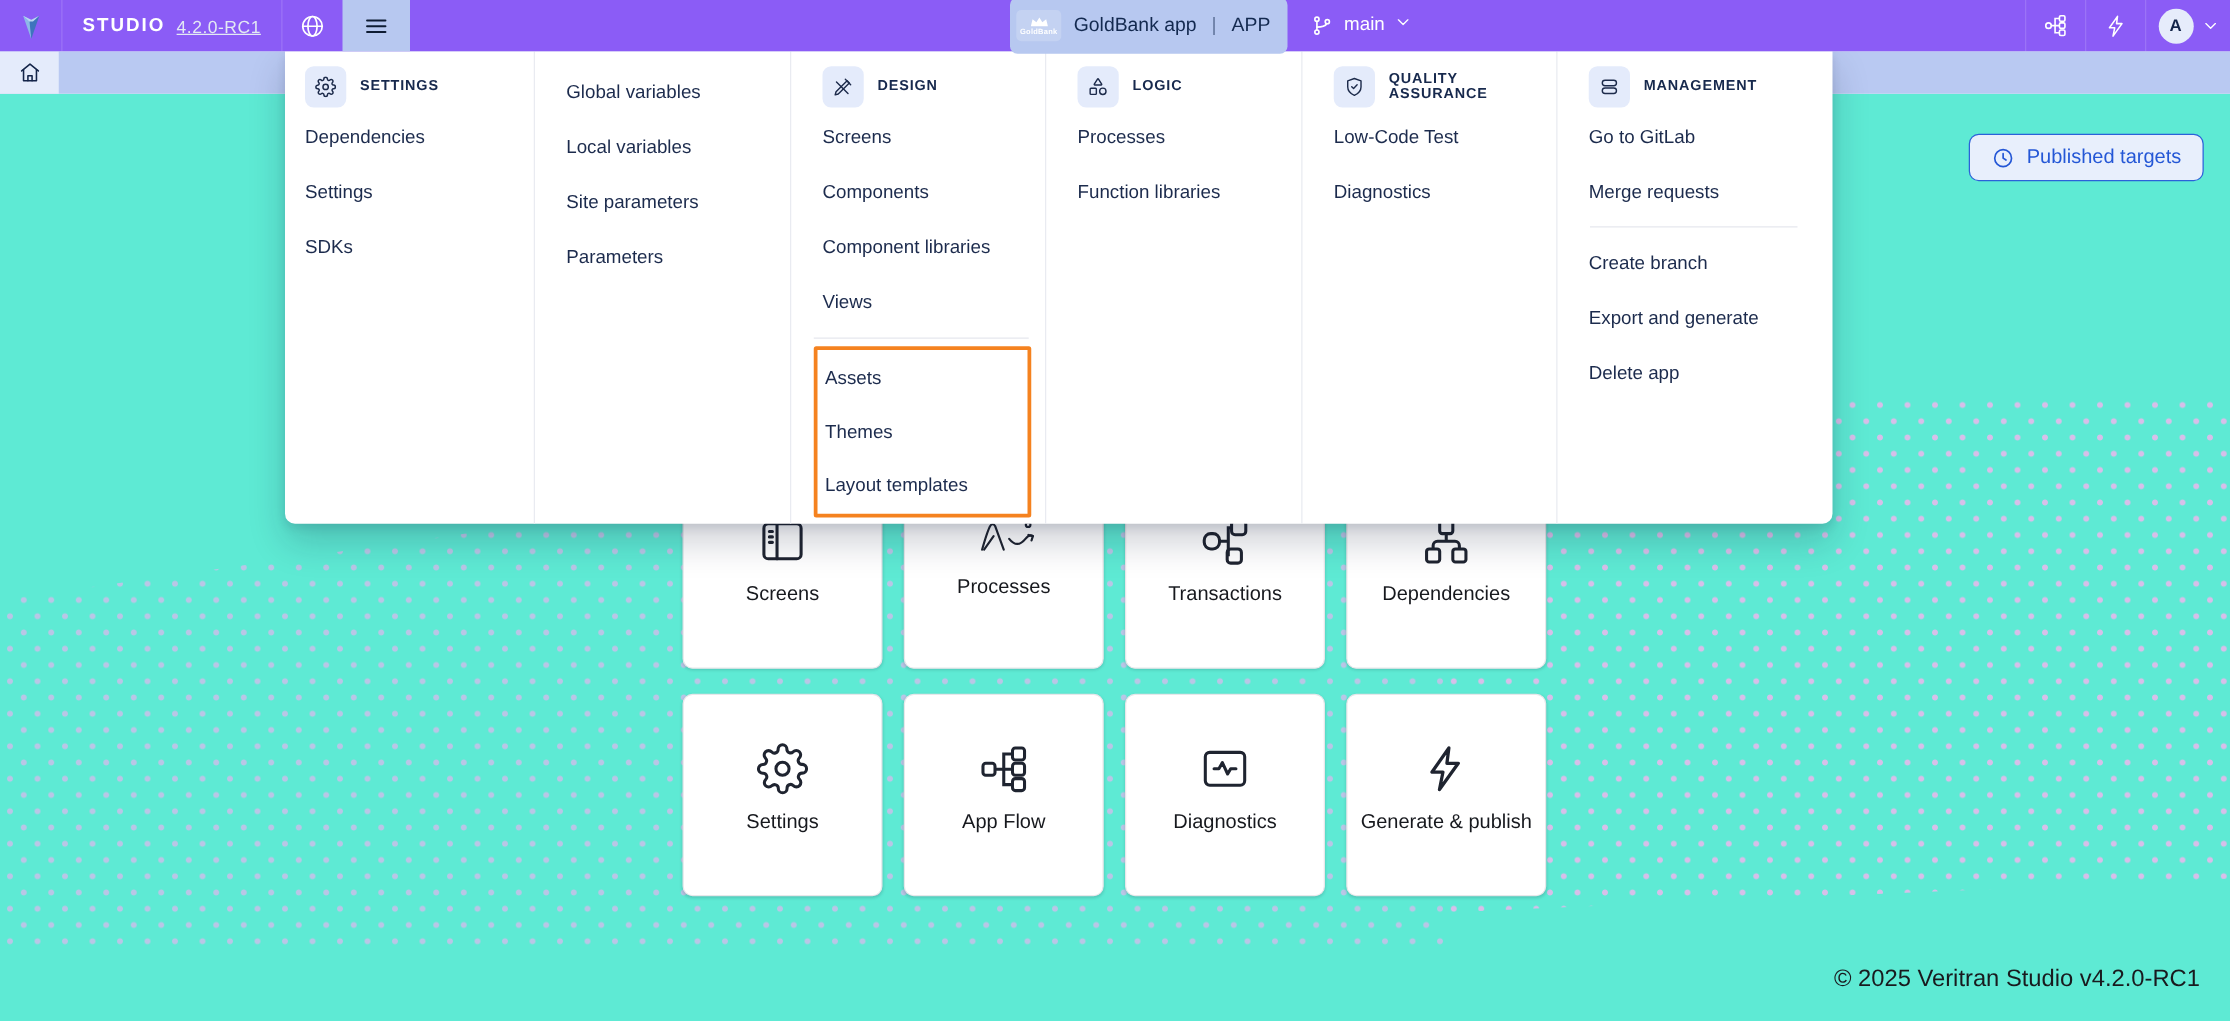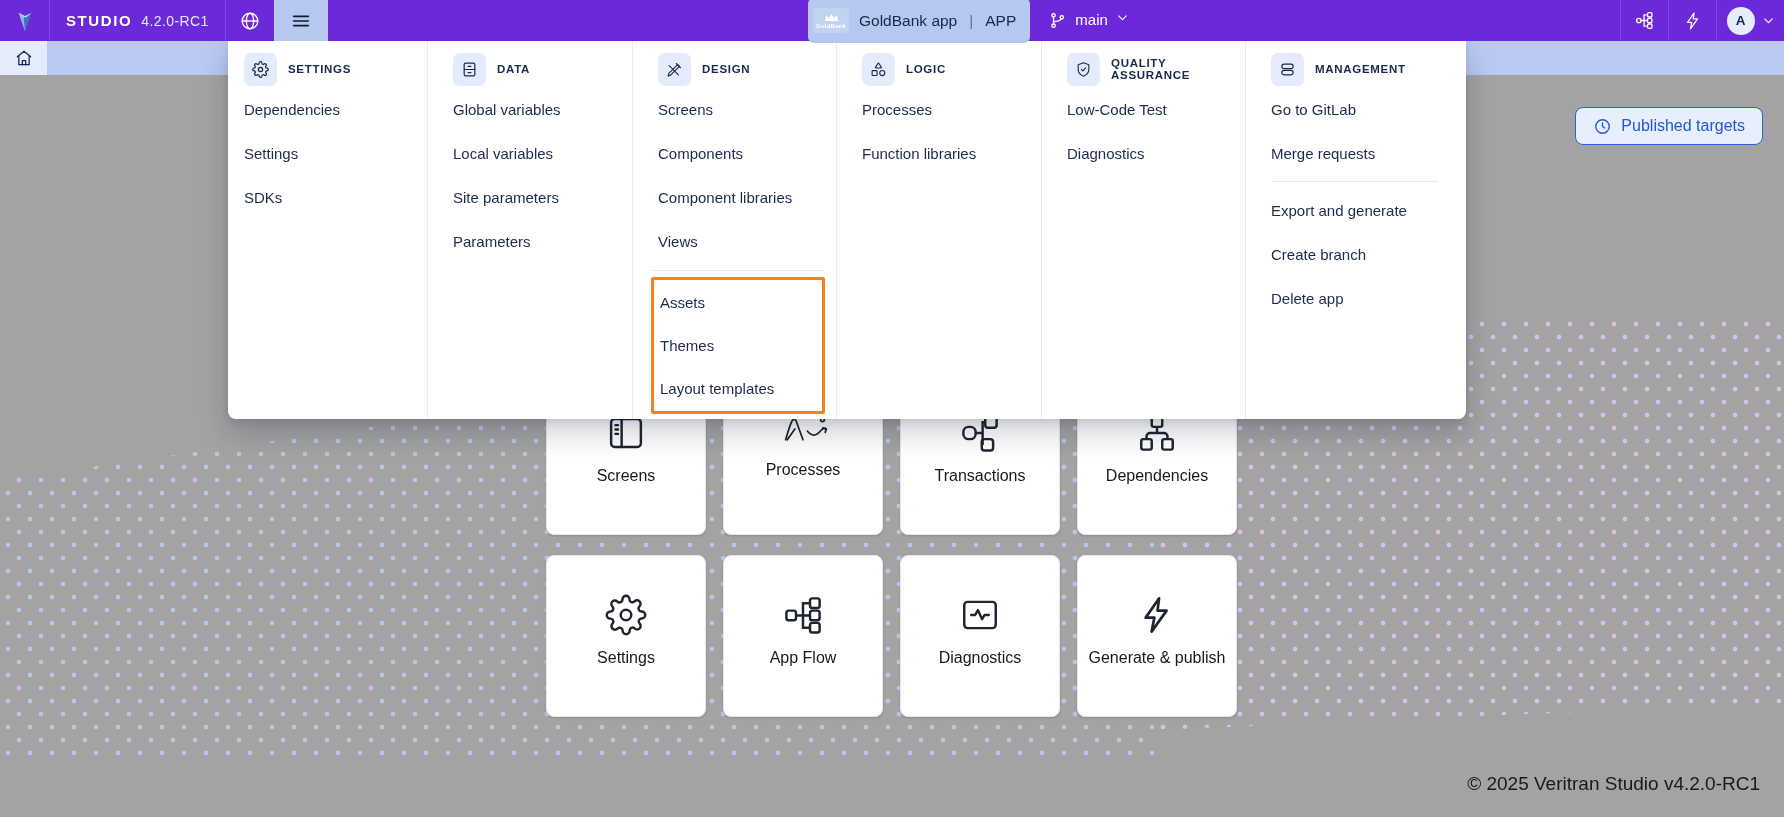--- a/index.html
+++ b/index.html
@@ -6,27 +6,27 @@
   body{
     width:1784px;height:817px;position:relative;overflow:hidden;
     font-family:"Liberation Sans",sans-serif;background:#ffffff;
     -webkit-font-smoothing:antialiased;
   }
   svg{display:block;}
 
   
   .topbar{
     position:absolute;left:0;top:0;width:100%;height:41px;
-    background:#6d28d9;color:#fff;display:flex;align-items:stretch;z-index:40;
+    background:#8b5cf6;color:#fff;display:flex;align-items:stretch;z-index:40;
   }
   .tb-sec{display:flex;align-items:center;justify-content:center;}
   .logo-box{width:49px;border-right:1px solid rgba(255,255,255,.14);}
   .brand{gap:9px;padding:0 16px;border-right:1px solid rgba(255,255,255,.14);}
   .brand .product{font-weight:bold;font-size:15px;letter-spacing:1.6px;}
-  .brand .version{font-size:14px;color:#e3e9f4;letter-spacing:.4px;}
+  .brand .version{font-size:14px;color:#e3e9f4;letter-spacing:.4px;text-decoration:underline;}
   .globe-btn{width:48px;}
   .menu-btn{width:54px;background:#b7c8f0;color:#0e1c33;cursor:pointer;}
   .tb-center{
     position:absolute;left:808px;top:0;height:41px;
     display:flex;align-items:center;gap:18px;
   }
   .app-pill{
     background:#b7c8f0;border-radius:6px;height:45px;
     display:flex;align-items:center;gap:10px;padding:0 14px 0 5px;
     color:#13294f;font-size:15.5px;font-weight:500;cursor:pointer;
@@ -50,21 +50,21 @@
   
   .subbar{position:absolute;left:0;top:41px;width:100%;height:34px;background:#b9c9f2;z-index:5;}
   .home-box{
     position:absolute;left:0;top:0;width:47px;height:34px;background:#e4ebfb;
     display:flex;align-items:center;justify-content:center;color:#14254a;cursor:pointer;
   }
 
   
   .content{
     position:absolute;left:0;top:75px;width:100%;height:742px;
-    background:#a3a3a3;z-index:1;
+    background:#5eead4;z-index:1;
   }
   .dots{position:absolute;top:0;height:100%;pointer-events:none;}
   .dots-blue{
     left:0;width:1155px;
     background-image:
       radial-gradient(circle,#b9c6e6 2px,transparent 2.7px),
       radial-gradient(circle,#b9c6e6 2px,transparent 2.7px);
     background-size:22px 26px;background-position:8px 2px,19px 15px;
     clip-path:polygon(0 405px,1155px 240px,1155px 684px,0 684px);
   }
@@ -313,29 +313,20 @@
         </svg>
       </span>
       <span class="mcol-title">SETTINGS</span>
     </div>
     <div class="mitem">Dependencies</div>
     <div class="mitem">Settings</div>
     <div class="mitem">SDKs</div>
   </div>
 
   <div class="mcol">
-    <div class="mcol-header">
-      <span class="chip">
-        <svg width="17" height="17" viewBox="0 0 24 24" fill="none" stroke="currentColor" stroke-width="1.7" stroke-linecap="round">
-          <rect x="4.5" y="3" width="15" height="18" rx="2"></rect>
-          <path d="M4.5 12h15M10 7.5h4M10 16.5h4"></path>
-        </svg>
-      </span>
-      <span class="mcol-title">DATA</span>
-    </div>
     <div class="mitem">Global variables</div>
     <div class="mitem">Local variables</div>
     <div class="mitem">Site parameters</div>
     <div class="mitem">Parameters</div>
   </div>
 
   <div class="mcol">
     <div class="mcol-header">
       <span class="chip">
         <svg width="17" height="17" viewBox="0 0 24 24" fill="none" stroke="currentColor" stroke-width="1.6" stroke-linecap="round" stroke-linejoin="round">
@@ -393,17 +384,17 @@
         <svg width="17" height="17" viewBox="0 0 24 24" fill="none" stroke="currentColor" stroke-width="1.6">
           <rect x="4" y="4.5" width="16" height="6.2" rx="3.1"></rect>
           <rect x="4" y="13.3" width="16" height="6.2" rx="3.1"></rect>
         </svg>
       </span>
       <span class="mcol-title">MANAGEMENT</span>
     </div>
     <div class="mitem">Go to GitLab</div>
     <div class="mitem">Merge requests</div>
     <div class="mdivider mgmt-divider"></div>
+    <div class="mitem">Create branch</div>
     <div class="mitem">Export and generate</div>
-    <div class="mitem">Create branch</div>
     <div class="mitem">Delete app</div>
   </div>
 </nav>
 
 </body></html>

